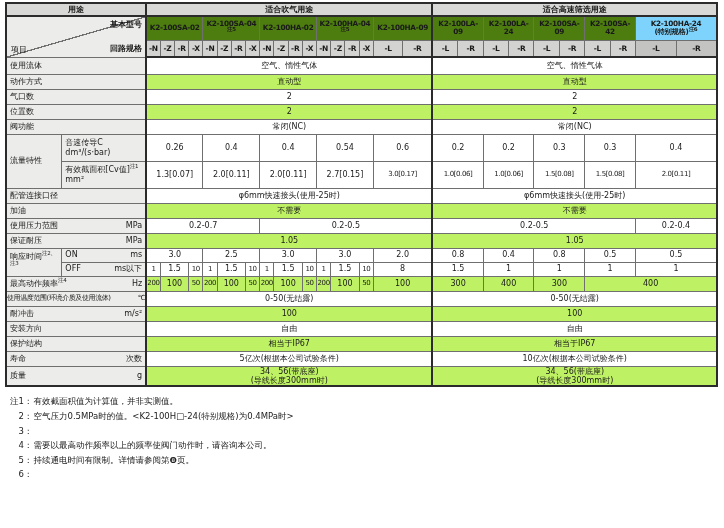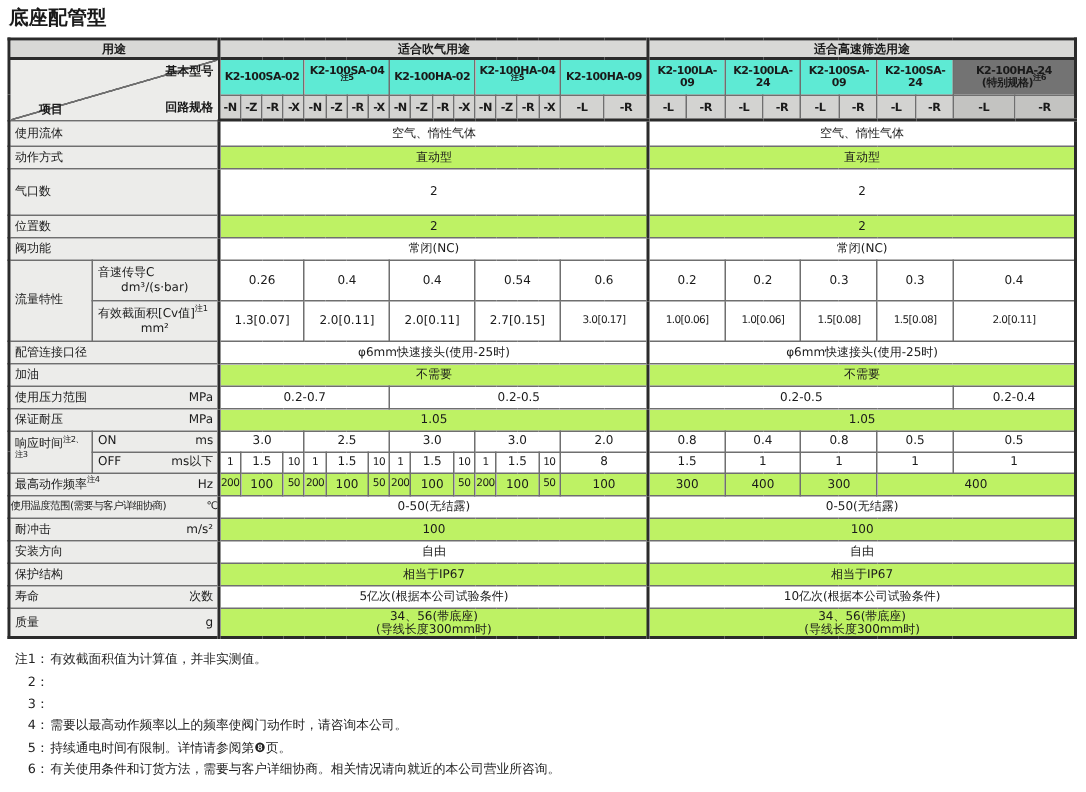--- a/index.html
+++ b/index.html
@@ -4,53 +4,52 @@
 <style>
   html,body{margin:0;padding:0;background:#fff;}
   body{width:724px;height:528px;overflow:hidden;color:#1a1a1a;
        font-family:"DejaVu Sans","Liberation Sans",sans-serif;}
   .wrap{padding:2px 5px 0 5px;}
   .title{font-size:13px;font-weight:700;margin:1px 0 4px 1px;}
   table{border-collapse:collapse;table-layout:fixed;width:713px;border:2px solid #2b2b2b;}
   td{border:1px solid #6f6f6f;font-size:8px;text-align:center;vertical-align:middle;
      padding:0 1px;line-height:1.2;overflow:hidden;white-space:nowrap;}
   .h{background:#d8d8d6;font-weight:700;}
-  .m{background:#5eead4;font-weight:700;font-size:7.3px;letter-spacing:-0.3px;white-space:normal;line-height:1.15;}
-  .md{background:#737373;margin-left:33px;}
+  .m{background:#4d7c0f;font-weight:700;font-size:7.3px;letter-spacing:-0.3px;white-space:normal;line-height:1.15;}
+  .md{background:#7dd3fc;margin-left:33px;}
   .code{background:#d3d3d1;font-weight:700;font-size:7.5px;letter-spacing:-0.3px;}
   .coded{background:#c3c3c1;}
   .lab{background:#ececea;text-align:left;padding:1px 3px;white-space:normal;}
   .slab{background:#ececea;text-align:left;padding:1px 3px;white-space:normal;}
-  .slab .t2{text-align:center;padding-right:1px;}
+  .slab .t2{text-align:left;padding-right:1px;}
   .v{background:#fff;}
   .vg{background:#bef264;}
   .sm{font-size:7px;letter-spacing:-0.4px;padding:0;}
   .bl{border-left:2px solid #2b2b2b;}
   tr.hb td{border-bottom:2px solid #2b2b2b;}
   .ucell{display:flex;justify-content:space-between;align-items:center;}
   .uu{padding-left:2px;flex:none;}
   sup{font-size:5.5px;line-height:0;letter-spacing:-0.3px;}
   .t2{display:block;line-height:1.15;}
   .diag{background-color:#ececea;position:relative;text-align:left;
         background-image:linear-gradient(to bottom right,transparent calc(50% - 0.7px),
           #6f6f6f calc(50% - 0.6px),#6f6f6f calc(50% + 0.6px),transparent calc(50% + 0.7px));}
   .d-model{position:absolute;top:3px;right:3px;font-weight:700;}
   .d-circuit{position:absolute;bottom:3px;right:3px;font-weight:700;}
-  .d-item{position:absolute;bottom:2px;left:19px;font-weight:700;}
+  .d-item{position:absolute;bottom:2px;left:4px;font-weight:400;}
   .fnotes{margin-top:7px;font-size:8.5px;line-height:1.72;color:#222;}
   .fn-line{display:flex;}
   .fn-no{flex:none;min-width:19px;text-align:right;}
   .fn-colon{flex:none;}
   .fn-text{padding-left:1px;}
 </style>
 </head>
 <body>
 
 <div class="wrap">
-  <div class="title">底座配管型</div>
 
   <table>
     <colgroup id="cols">
         <col style="width: 55px;">
         <col style="width: 83px;">
         <col style="width: 14px;">
         <col style="width: 14px;">
         <col style="width: 14px;">
         <col style="width: 14px;">
         <col style="width: 14px;">
@@ -91,21 +90,21 @@
             <div class="d-item">项目</div>
           </td>
           <td colspan="4" class="m bl"><span>K2-100SA-02</span></td>
           <td colspan="4" class="m"><span>K2-100SA-04</span><sup>注5</sup></td>
           <td colspan="4" class="m"><span>K2-100HA-02</span></td>
           <td colspan="4" class="m"><span>K2-100HA-04</span><sup>注5</sup></td>
           <td colspan="2" class="m"><span>K2-100HA-09</span></td>
           <td colspan="2" class="m bl"><span>K2-100LA-09</span></td>
           <td colspan="2" class="m"><span>K2-100LA-24</span></td>
           <td colspan="2" class="m"><span>K2-100SA-09</span></td>
-          <td colspan="2" class="m"><span>K2-100SA-24</span></td>
+          <td colspan="2" class="m"><span>K2-100SA-42</span></td>
           <td colspan="2" class="m md"><span>K2-100HA-24</span><span class="t2">(特别规格)<sup>注6</sup></span></td>
         </tr>
         <tr class="hb" style="height: 17px;">
           <td class="code bl"><span>-N</span></td>
           <td class="code"><span>-Z</span></td>
           <td class="code"><span>-R</span></td>
           <td class="code"><span>-X</span></td>
           <td class="code"><span>-N</span></td>
           <td class="code"><span>-Z</span></td>
           <td class="code"><span>-R</span></td>
@@ -134,21 +133,21 @@
         <tr style="height: 17px;">
           <td colspan="2" class="lab"><span>使用流体</span></td>
           <td colspan="18" class="v bl"><span>空气、惰性气体</span></td>
           <td colspan="10" class="v bl"><span>空气、惰性气体</span></td>
         </tr>
         <tr style="height: 15px;">
           <td colspan="2" class="lab"><span>动作方式</span></td>
           <td colspan="18" class="vg bl"><span>直动型</span></td>
           <td colspan="10" class="vg bl"><span>直动型</span></td>
         </tr>
-        <tr style="height: 31px;">
+        <tr style="height: 15px;">
           <td colspan="2" class="lab"><span>气口数</span></td>
           <td colspan="18" class="v bl"><span>2</span></td>
           <td colspan="10" class="v bl"><span>2</span></td>
         </tr>
         <tr style="height: 15px;">
           <td colspan="2" class="lab"><span>位置数</span></td>
           <td colspan="18" class="vg bl"><span>2</span></td>
           <td colspan="10" class="vg bl"><span>2</span></td>
         </tr>
         <tr style="height: 15px;">
@@ -281,21 +280,21 @@
           <td class="vg sm"><span>50</span></td>
           <td colspan="2" class="vg"><span>100</span></td>
           <td colspan="2" class="vg bl"><span>300</span></td>
           <td colspan="2" class="vg"><span>400</span></td>
           <td colspan="2" class="vg"><span>300</span></td>
           <td colspan="4" class="vg"><span>400</span></td>
         </tr>
         <tr style="height: 15px;">
           <td colspan="2" class="lab sm">
             <div class="ucell">
-              <span class="ut">使用温度范围(需要与客户详细协商)</span>
+              <span class="ut">使用温度范围(环境介质及使用流体)</span>
               <span class="uu">℃</span>
             </div>
           </td>
           <td colspan="18" class="v bl"><span>0-50(无结露)</span></td>
           <td colspan="10" class="v bl"><span>0-50(无结露)</span></td>
         </tr>
         <tr style="height: 15px;">
           <td colspan="2" class="lab">
             <div class="ucell">
               <span class="ut">耐冲击</span>
@@ -340,34 +339,34 @@
 
   <div class="fnotes">
       <div class="fn-line">
         <span class="fn-no">注1</span>
         <span class="fn-colon">：</span>
         <span class="fn-text">有效截面积值为计算值，并非实测值。</span>
       </div>
       <div class="fn-line">
         <span class="fn-no">2</span>
         <span class="fn-colon">：</span>
+        <span class="fn-text">空气压力0.5MPa时的值。&lt;K2-100H□-24(特别规格)为0.4MPa时&gt;</span>
       </div>
       <div class="fn-line">
         <span class="fn-no">3</span>
         <span class="fn-colon">：</span>
       </div>
       <div class="fn-line">
         <span class="fn-no">4</span>
         <span class="fn-colon">：</span>
         <span class="fn-text">需要以最高动作频率以上的频率使阀门动作时，请咨询本公司。</span>
       </div>
       <div class="fn-line">
         <span class="fn-no">5</span>
         <span class="fn-colon">：</span>
         <span class="fn-text">持续通电时间有限制。详情请参阅第❽页。</span>
       </div>
       <div class="fn-line">
         <span class="fn-no">6</span>
         <span class="fn-colon">：</span>
-        <span class="fn-text">有关使用条件和订货方法，需要与客户详细协商。相关情况请向就近的本公司营业所咨询。</span>
       </div>
     </div>
 </div>
 
 </body></html>

